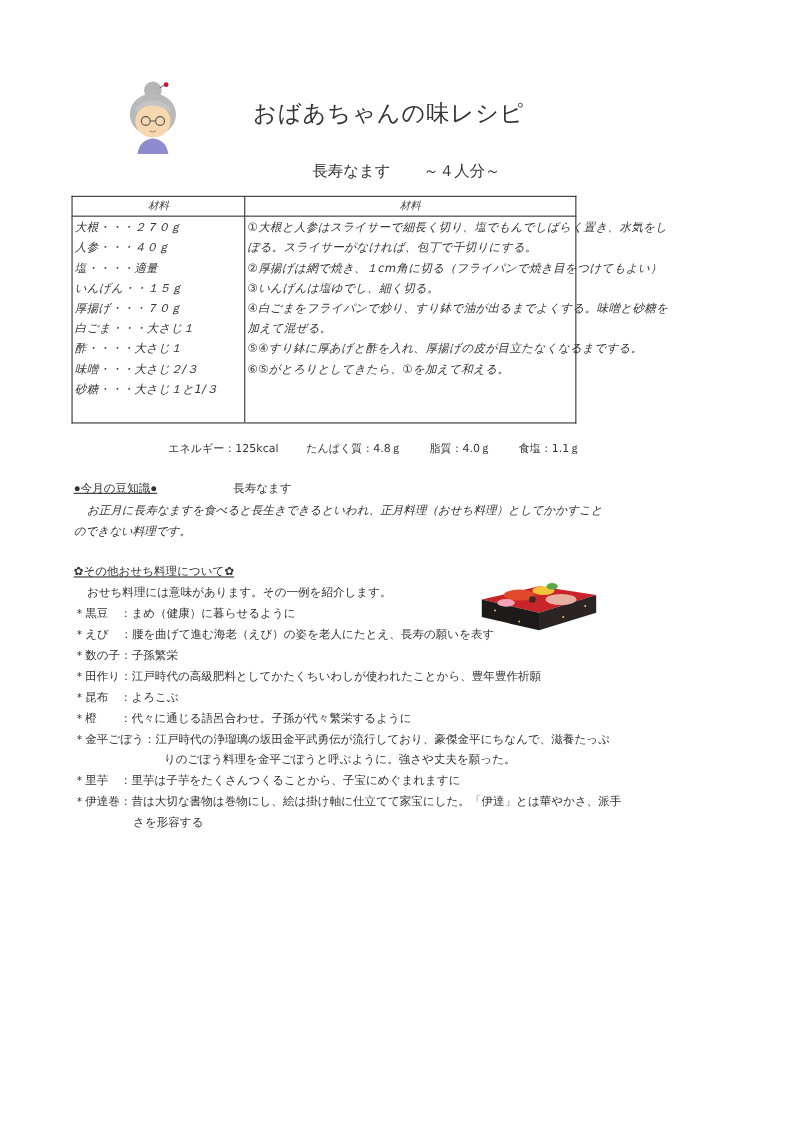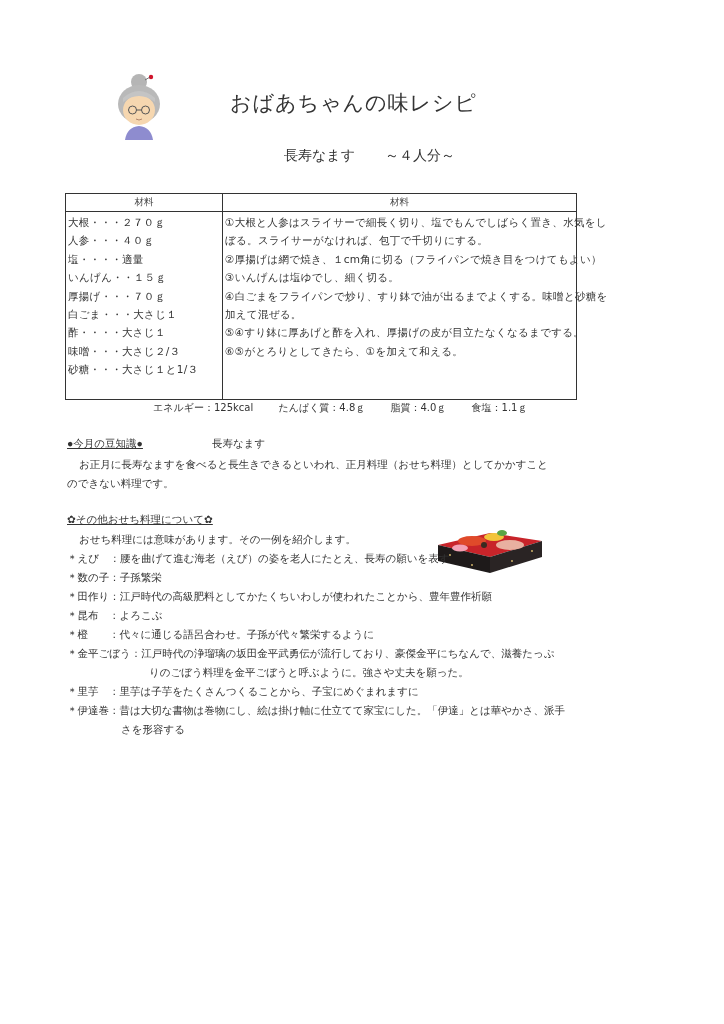--- a/index.html
+++ b/index.html
@@ -8,41 +8,41 @@
     font-family: "DejaVu Sans", "Liberation Sans", sans-serif; color: #333333;
     overflow: hidden;
   }
   .abs { position: absolute; }
   .grandma { left: 113px; top: 70px; width: 52px; height: 70px; }
   .title { left: 230px; top: 89px; font-size: 21px; letter-spacing: 1px; color: #333; white-space: nowrap; }
   .subtitle { left: 284px; top: 147px; font-size: 14px; color: #333; white-space: nowrap; }
   .subtitle .serv { margin-left: 30px; }
 
   table.recipe {
-    position: absolute; left: 65px; top: 193px; width: 512px; height: 207px;
-    border-collapse: collapse; border: 1.5px solid #333; table-layout: fixed;
+    position: absolute; left: 65px; top: 178px; width: 459px; height: 207px;
+    border-collapse: collapse; border: 1.5px solid #333; table-layout: fixed; font-style: italic;
   }
   table.recipe th {
     font-weight: normal; font-size: 9.5px; height: 17px; padding: 0;
     border: 1px solid #333; border-bottom: 1.5px solid #333; color: #444;
   }
   table.recipe td { vertical-align: top; padding: 1px 2px; border-left: 1px solid #333; }
   table.recipe td:first-child { border-left: none; }
   .col-ing { width: 157px; }
   .line { font-size: 10.5px; line-height: 18.4px; white-space: nowrap; color: #333; letter-spacing: 0.3px; }
 
   .nutrition { left: 153px; top: 401px; font-size: 10px; color: #333; white-space: nowrap; }
   .nutrition span { margin-right: 22px; }
 
   .sec-head { font-size: 10.5px; text-decoration: underline; white-space: nowrap; color: #333; font-family: Liberation Serif, serif; }
   .tip-head { left: 67px; top: 437px; }
   .tip-head .pad { display: inline-block; width: 12px; }
   .tip-topic { left: 212px; top: 437px; font-size: 10.5px; color: #333; white-space: nowrap; }
   .para { font-size: 10.5px; line-height: 19px; color: #333; white-space: nowrap; }
-  .tip-body { left: 67px; top: 455px; }
+  .tip-body { left: 67px; top: 455px; font-style: italic; }
   .osechi-head { left: 67px; top: 513px; }
   .osechi-list { left: 67px; top: 530px; }
   .item { display: flex; }
   .indent { padding-left: 12px; }
   .cont { padding-left: 82px; }
   .cont2 { padding-left: 54px; }
   .osechi-img { left: 432px; top: 515px; width: 115px; height: 60px; }
 </style>
 </head>
 <body>
@@ -136,20 +136,24 @@
     <circle cx="18" cy="40" r="0.9" fill="#e0c070"></circle>
     <circle cx="40" cy="50" r="0.9" fill="#e0c070"></circle>
     <circle cx="80" cy="46" r="0.9" fill="#e0c070"></circle>
     <circle cx="100" cy="36" r="0.9" fill="#e0c070"></circle>
   </svg>
 </div>
 
 <div class="abs para osechi-list">
   <div class="indent">おせち料理には意味があります。その一例を紹介します。</div>
   <div class="item">
+      <span>＊黒豆　：</span>
+      <span>まめ（健康）に暮らせるように</span>
+    </div>
+  <div class="item">
       <span>＊えび　：</span>
       <span>腰を曲げて進む海老（えび）の姿を老人にたとえ、長寿の願いを表す</span>
     </div>
   <div class="item">
       <span>＊数の子：</span>
       <span>子孫繁栄</span>
     </div>
   <div class="item">
       <span>＊田作り：</span>
       <span>江戸時代の高級肥料としてかたくちいわしが使われたことから、豊年豊作祈願</span>

